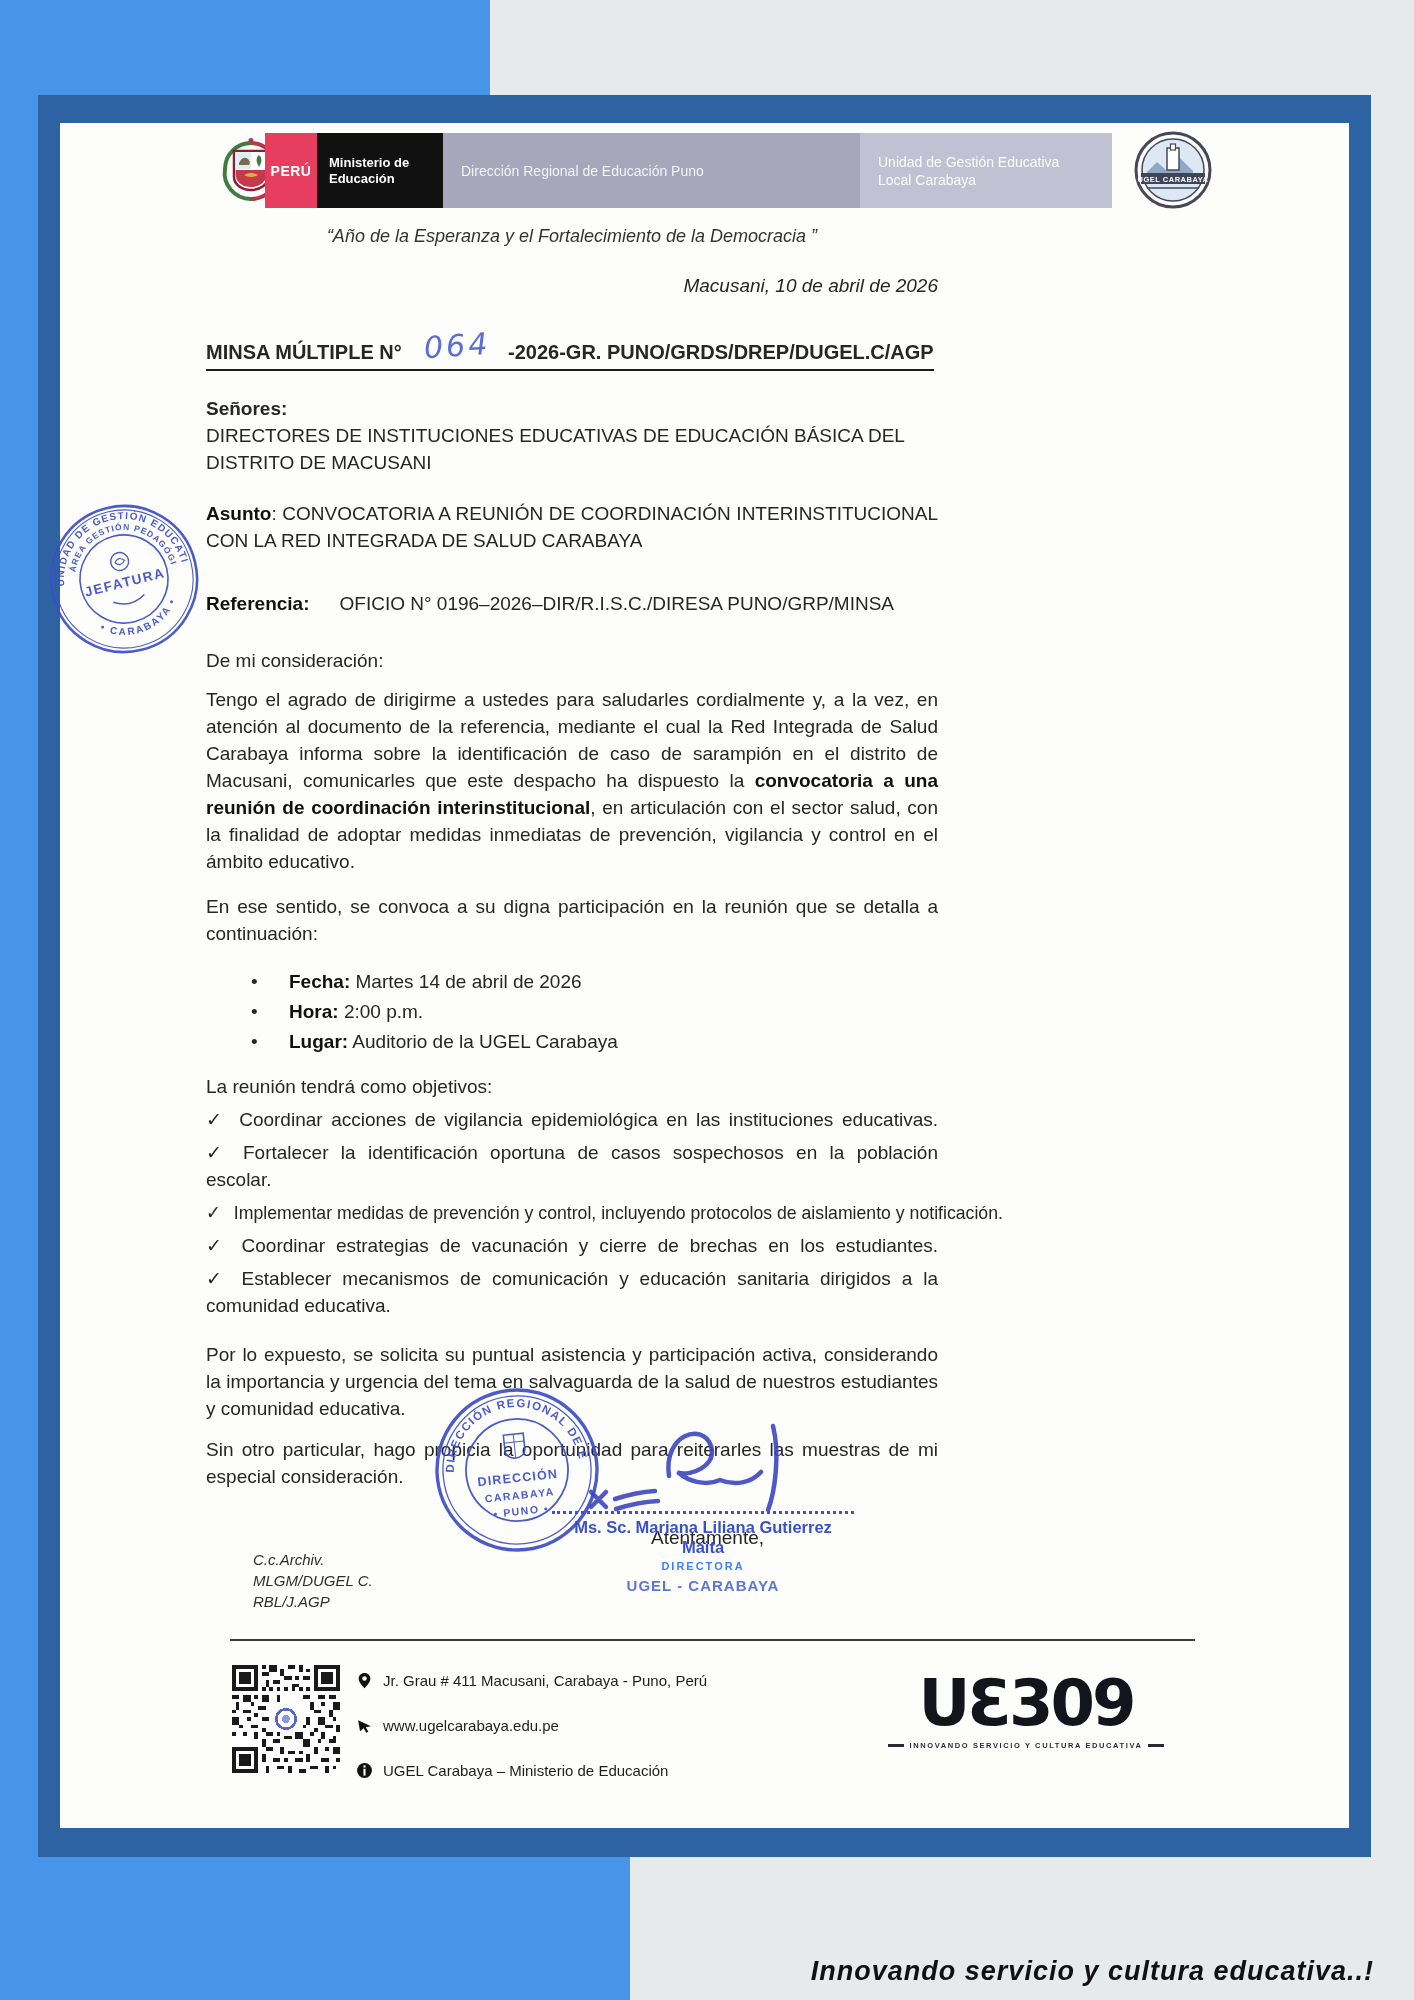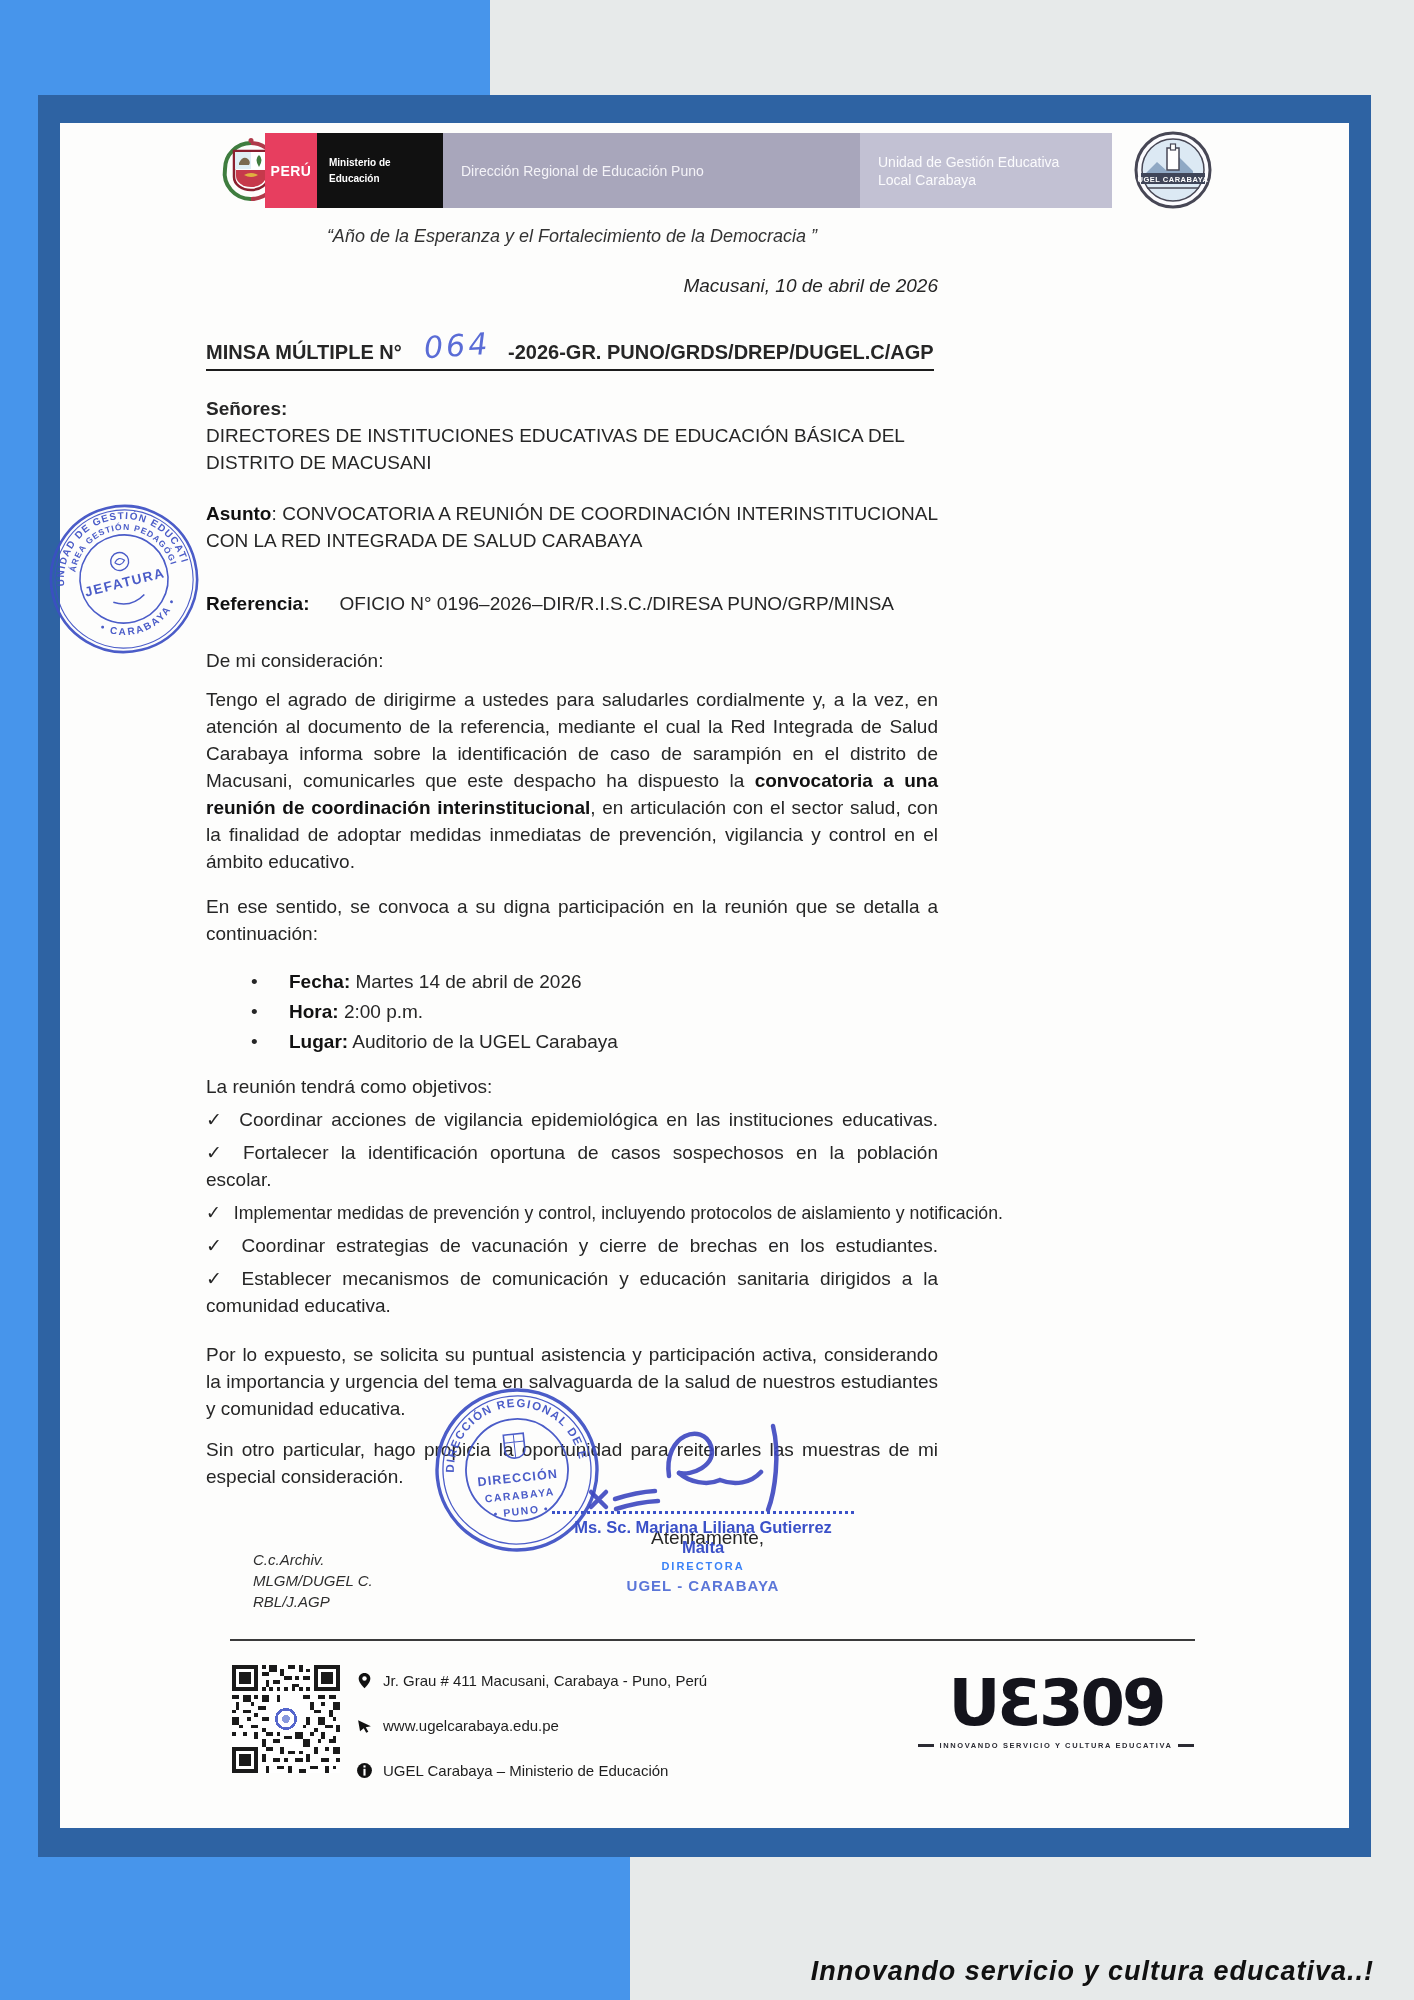--- a/index.html
+++ b/index.html
@@ -10,21 +10,21 @@
   .frame{position:absolute;left:38px;top:95px;width:1333px;height:1762px;background:#2e63a3;}
   .paper{position:absolute;left:60px;top:123px;width:1289px;height:1705px;background:#fdfdfc;color:#262626;}
 
   
   .brandbar{position:absolute;left:0;top:0;width:100%;height:95px;}
   .coat{position:absolute;left:160px;top:14px;width:62px;height:70px;}
   .blk{position:absolute;top:10px;height:75px;display:flex;align-items:center;box-sizing:border-box;}
   .blk-peru{left:205px;width:52px;background:#e73e5f;justify-content:center;}
   .blk-peru span{color:#fff;font-weight:bold;font-size:14px;letter-spacing:.5px;}
   .blk-min{left:257px;width:126px;background:#111111;padding-left:12px;}
-  .blk-min span{color:#fff;font-size:10px;line-height:16px;font-weight:bold;width:90px;}
+  .blk-min span{color:#fff;font-size:13px;line-height:16px;font-weight:bold;width:90px;}
   .blk-dre{left:383px;width:417px;background:#a8a6bb;padding-left:18px;}
   .blk-dre span{color:#f4f3f8;font-size:14px;line-height:18px;width:250px;}
   .blk-ugel{left:800px;width:252px;background:#c2c1d3;padding-left:18px;}
   .blk-ugel span{color:#fbfbfd;font-size:14px;line-height:18px;width:210px;}
   .ugel-logo{position:absolute;left:1073px;top:7px;width:80px;height:80px;}
 
   
   .col{position:absolute;left:146px;top:100px;width:732px;font-size:19px;line-height:27px;}
   .motto{text-align:center;font-style:italic;font-size:18px;color:#333;}
   .dateline{text-align:right;font-style:italic;margin-top:22px;}
@@ -64,21 +64,21 @@
   .sig-role{font-size:11px;line-height:19px;color:#3b82f6;letter-spacing:2px;}
   .sig-org{font-size:15px;line-height:19px;color:#5b76d8;letter-spacing:1px;}
   .cc{position:absolute;left:193px;top:1426px;font-size:15px;line-height:21px;font-style:italic;color:#2e2e2e;}
 
   
   .sep{position:absolute;left:170px;top:1516px;width:965px;border-top:2px solid #3b3b3b;}
   .qr{position:absolute;left:172px;top:1542px;width:108px;height:108px;}
   .contact{position:absolute;left:296px;top:1547px;font-size:15px;color:#1e1e1e;}
   .contact-row{display:flex;align-items:center;height:20px;margin-bottom:25px;}
   .contact-row .ic{width:17px;height:17px;margin-right:10px;flex:0 0 auto;}
-  .ue309{position:absolute;left:858px;top:1548px;width:276px;text-align:center;color:#14141c;}
+  .ue309{position:absolute;left:828px;top:1548px;width:276px;text-align:center;color:#14141c;}
   .ue309 .word{font-family:"DejaVu Sans",sans-serif;font-weight:bold;font-size:64px;
                line-height:64px;letter-spacing:-3px;}
   .ue309 .tag{display:flex;align-items:center;justify-content:center;margin-top:6px;color:#2b2b33;}
   .ue309 .tag .dash{height:3px;background:#2b2b33;width:34px;}
   .ue309 .tag span{font-size:7.5px;font-weight:bold;letter-spacing:1.6px;margin:0 6px;white-space:nowrap;}
 
   .bottom-tagline{position:absolute;right:40px;top:1956px;font-size:27px;font-weight:bold;
                   font-style:italic;color:#111;letter-spacing:1px;}
   b{color:#111;}
 </style>

